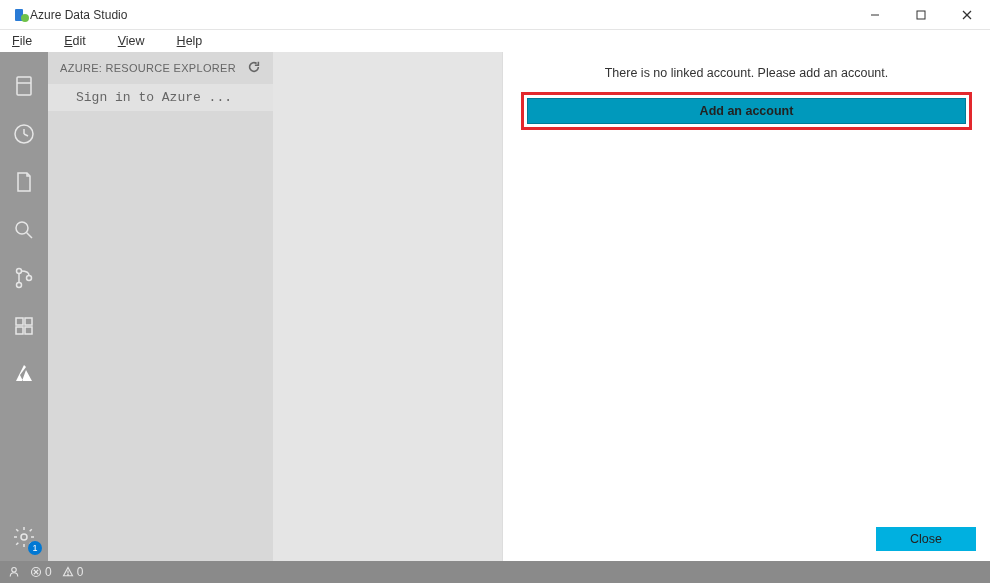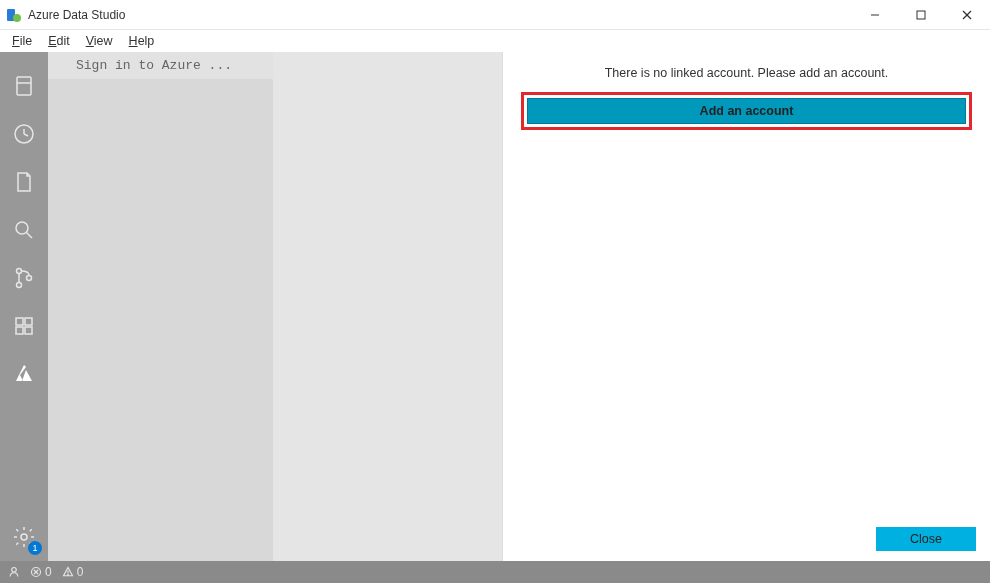--- a/index.html
+++ b/index.html
@@ -3,33 +3,33 @@
   <meta charset="utf-8">
   <style>
     * { margin: 0; padding: 0; box-sizing: border-box; font-family: "Segoe UI", Tahoma, sans-serif; }
     html, body { width: 990px; height: 583px; overflow: hidden; background: #fff; }
 
     
     .titlebar {
       height: 30px; background: #fff; display: flex; align-items: center;
       justify-content: space-between; border-bottom: 1px solid #e5e5e5;
     }
-    .titlebar-left { display: flex; align-items: center; padding-left: 6px; gap: 6px; }
+    .titlebar-left { display: flex; align-items: center; padding-left: 14px; }
     .titlebar-left .app-icon svg { width: 16px; height: 16px; display: block; }
     .titlebar-title { font-size: 12px; color: #333; }
     .win-controls { display: flex; height: 100%; }
     .win-btn {
       width: 46px; height: 30px; display: flex; align-items: center;
       justify-content: center; font-size: 14px; color: #333;
     }
 
     
     .menubar {
       height: 22px; background: #fff; display: flex; align-items: center;
-      padding-left: 4px; gap: 0; font-size: 12.5px; color: #333;
+      padding-left: 4px; gap: 16px; font-size: 12.5px; color: #333;
     }
     .menubar-item { padding: 2px 8px; }
     .menubar-item .ul { text-decoration: underline; }
 
     
     .main-area {
       display: flex; height: calc(583px - 30px - 22px - 22px);
     }
 
     
@@ -201,20 +201,29 @@
         <svg viewBox="0 0 24 24">
             <circle cx="12" cy="12" r="3"></circle>
             <path d="M12 2v3M12 19v3M4.2 4.2l2.1 2.1M17.7 17.7l2.1 2.1M2 12h3M19 12h3M4.2 19.8l2.1-2.1M17.7 6.3l2.1-2.1"></path>
           </svg>
         <span class="badge">1</span>
       </div>
     </div>
   </div>
 
   <div class="side-panel">
+    <div class="side-header">
+      <span>AZURE: RESOURCE EXPLORER</span>
+      <span class="refresh-icon">
+        <svg viewBox="0 0 16 16">
+            <path d="M13 8a5 5 0 1 1-2-4"></path>
+            <path d="M13 2v4h-4"></path>
+          </svg>
+      </span>
+    </div>
     <div class="side-item">Sign in to Azure ...</div>
   </div>
 
   <div class="editor-area"></div>
 
   <div class="right-panel">
     <div class="right-body">
       <div class="right-msg">There is no linked account. Please add an account.</div>
       <div class="highlight-box">
         <div class="add-account-btn">Add an account</div>

